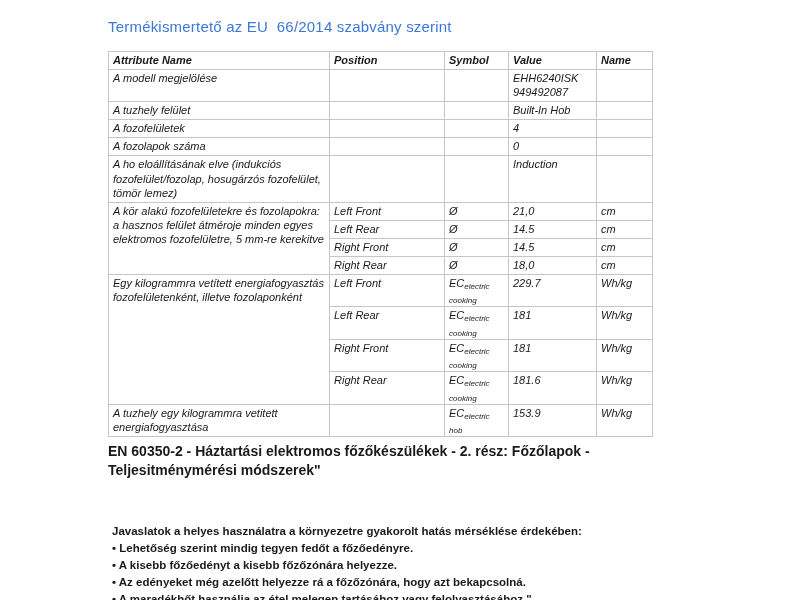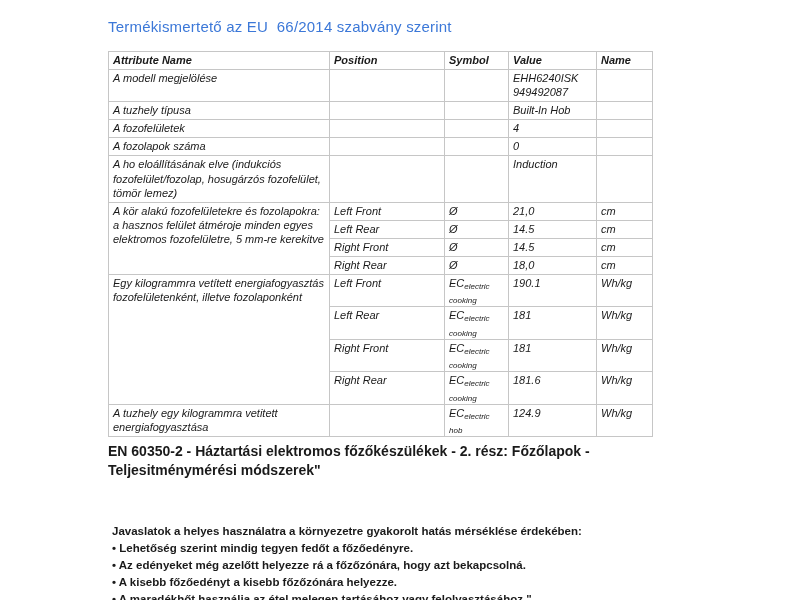--- a/index.html
+++ b/index.html
@@ -67,21 +67,21 @@
       <tbody>
         <tr>
           <td>A modell megjelölése</td>
           <td></td>
           <td></td>
           <td class="val">EHH6240ISK
 949492087</td>
           <td></td>
         </tr>
         <tr>
-          <td>A tuzhely típusa</td>
+          <td>A tuzhely felület</td>
           <td></td>
           <td></td>
           <td class="val">Built-In Hob</td>
           <td></td>
         </tr>
         <tr>
           <td>A fozofelületek</td>
           <td></td>
           <td></td>
           <td class="val">4</td>
@@ -125,21 +125,21 @@
           <td>Right Rear</td>
           <td><span>Ø</span></td>
           <td class="val">18,0</td>
           <td>cm</td>
         </tr>
 
         <tr>
           <td rowspan="4">Egy kilogrammra vetített energiafogyasztás fozofelületenként, illetve fozolaponként</td>
           <td>Left Front</td>
           <td><span>EC</span><span class="sub">electric cooking</span></td>
-          <td class="val">190.1</td>
+          <td class="val">229.7</td>
           <td>Wh/kg</td>
         </tr>
         <tr>
           <td>Left Rear</td>
           <td><span>EC</span><span class="sub">electric cooking</span></td>
           <td class="val">181</td>
           <td>Wh/kg</td>
         </tr>
         <tr>
           <td>Right Front</td>
@@ -151,30 +151,30 @@
           <td>Right Rear</td>
           <td><span>EC</span><span class="sub">electric cooking</span></td>
           <td class="val">181.6</td>
           <td>Wh/kg</td>
         </tr>
 
         <tr>
           <td>A tuzhely egy kilogrammra vetitett energiafogyasztása</td>
           <td></td>
           <td><span>EC</span><span class="sub">electric hob</span></td>
-          <td class="val">124.9</td>
+          <td class="val">153.9</td>
           <td>Wh/kg</td>
         </tr>
       </tbody>
     </table>
 
     <p class="footnote">EN 60350-2 - Háztartási elektromos főzőkészülékek - 2. rész: Főzőlapok - Teljesitménymérési módszerek"</p>
 
     <div class="recs">
       <p>Javaslatok a helyes használatra a környezetre gyakorolt hatás mérséklése érdekében:</p>
       <p>• Lehetőség szerint mindig tegyen fedőt a főzőedényre.</p>
+      <p>• A kisebb főzőedényt a kisebb főzőzónára helyezze.</p>
       <p>• Az edényeket még azelőtt helyezze rá a főzőzónára, hogy azt bekapcsolná.</p>
-      <p>• A kisebb főzőedényt a kisebb főzőzónára helyezze.</p>
       <p>• A maradékhőt használja az étel melegen tartásához vagy felolvasztásához."</p>
     </div>
 
   </div>
 </div>
 
 </body></html>

